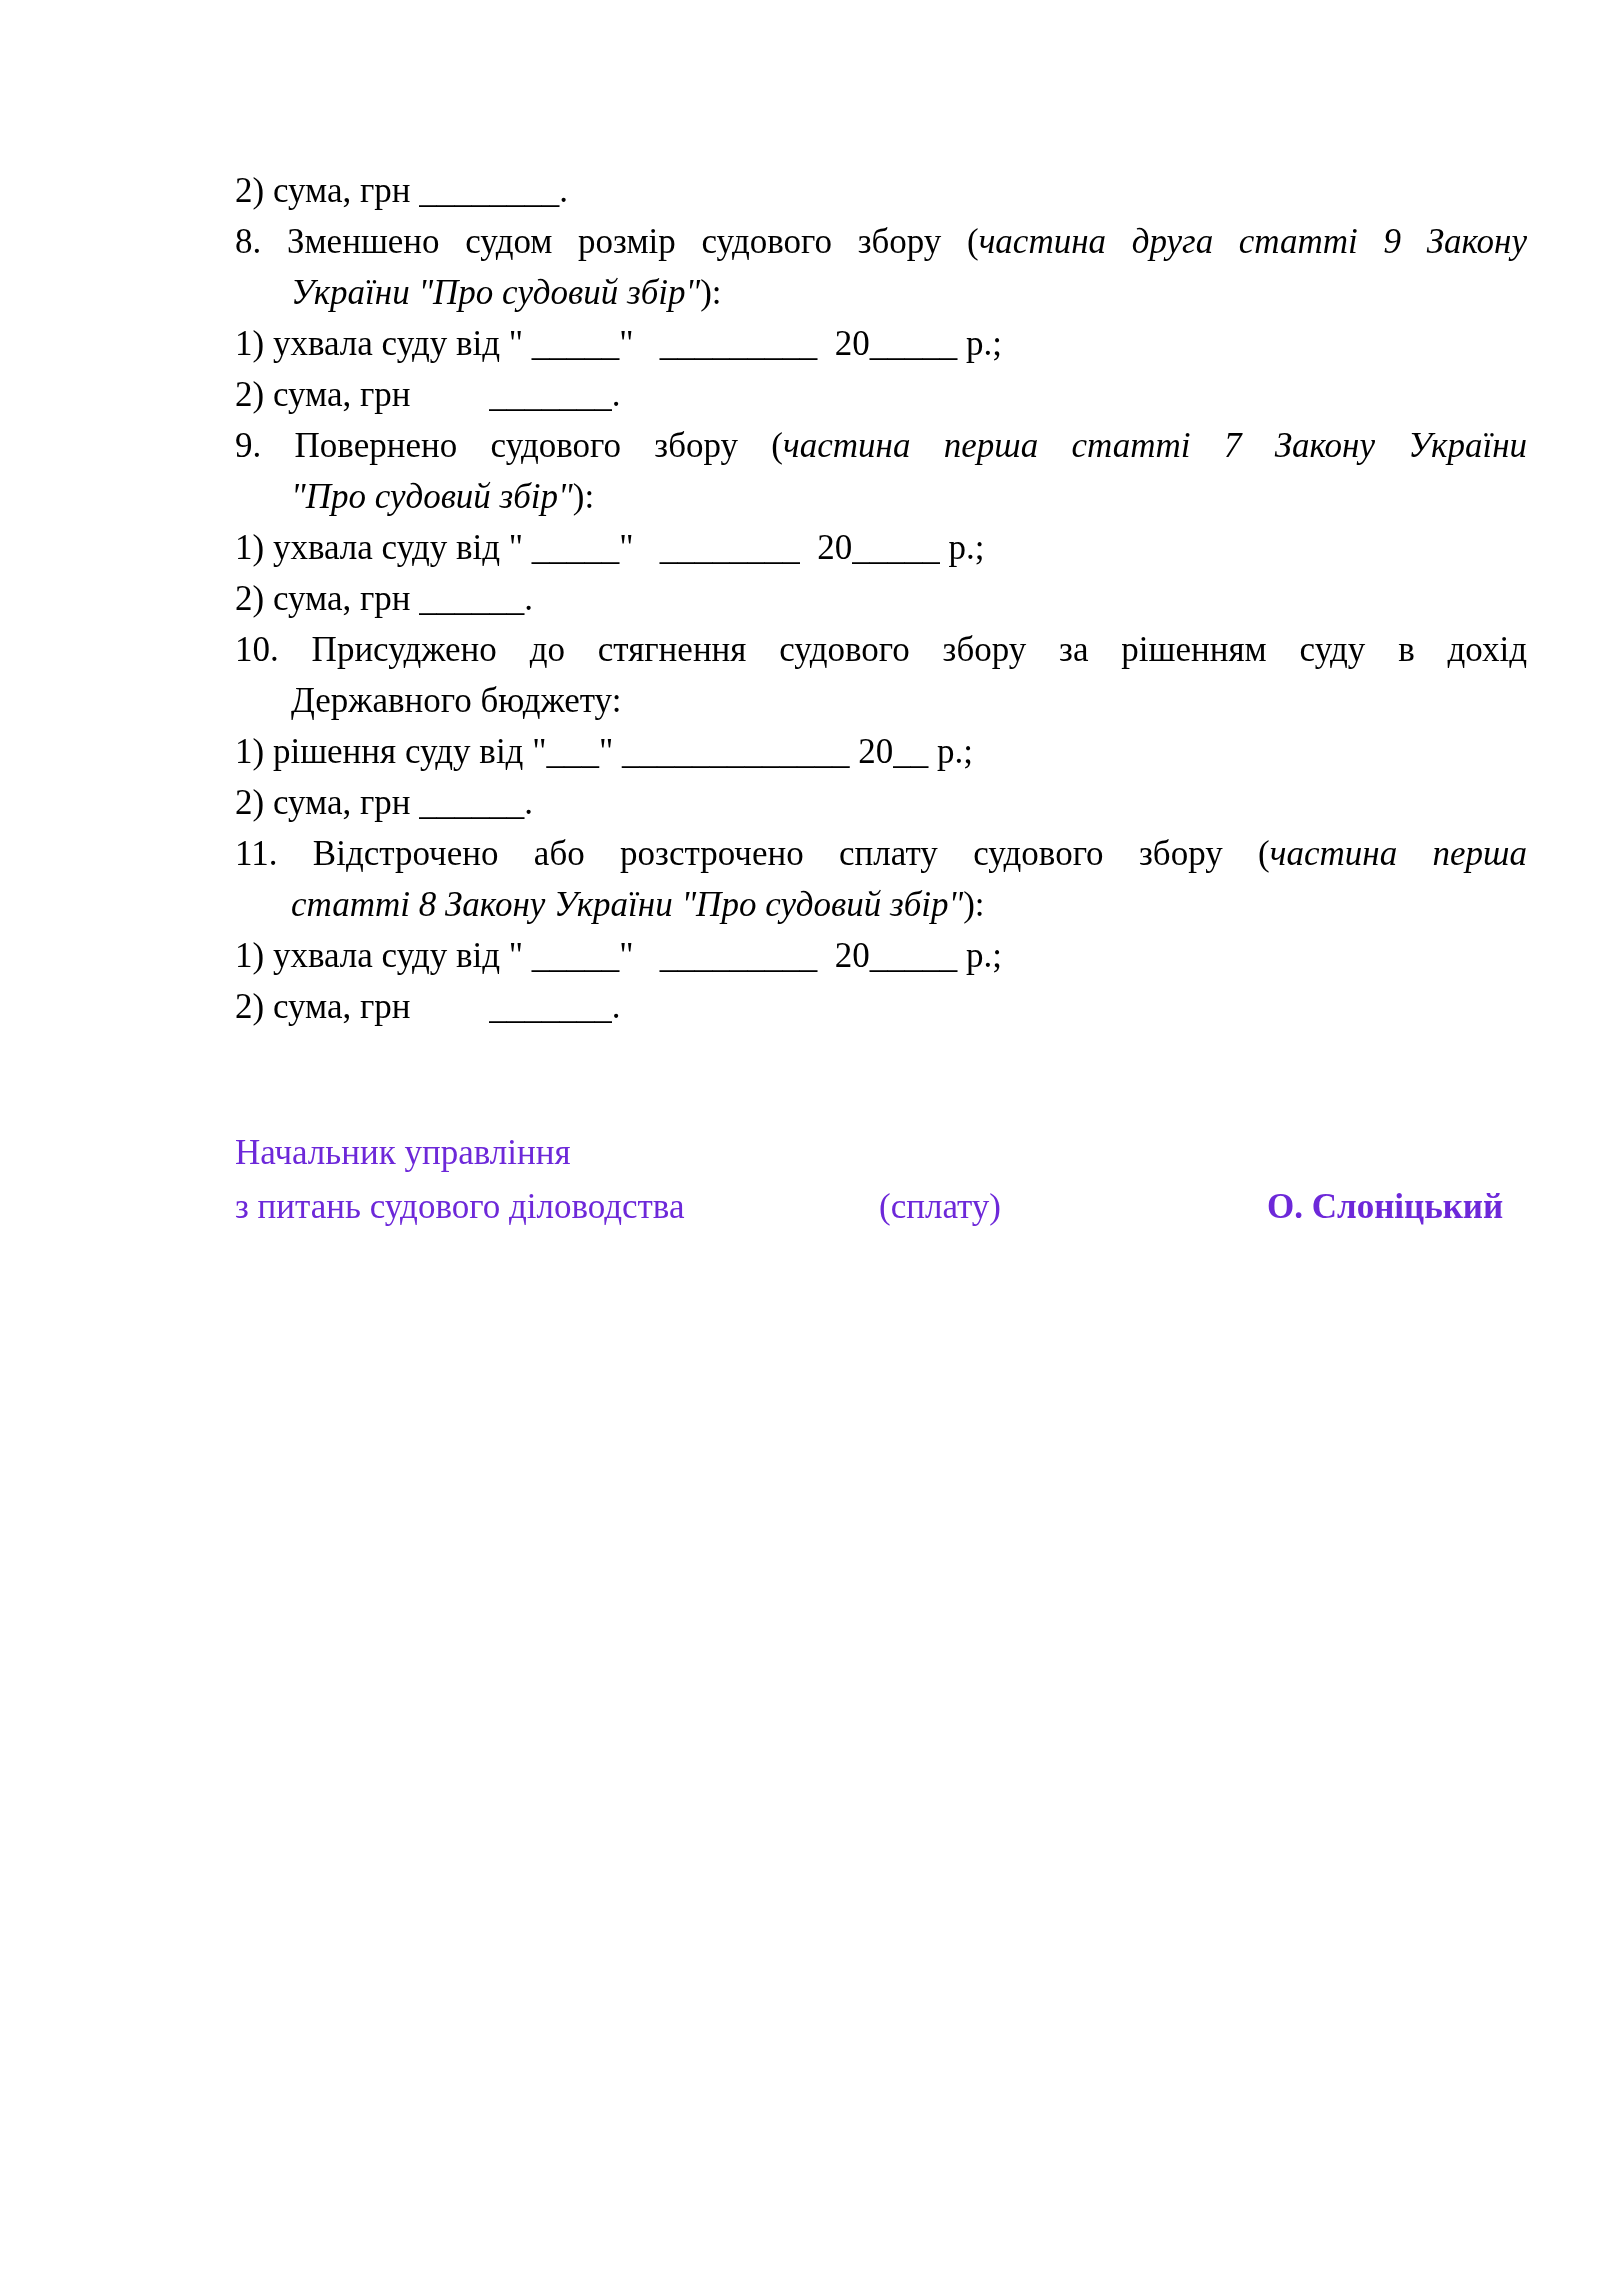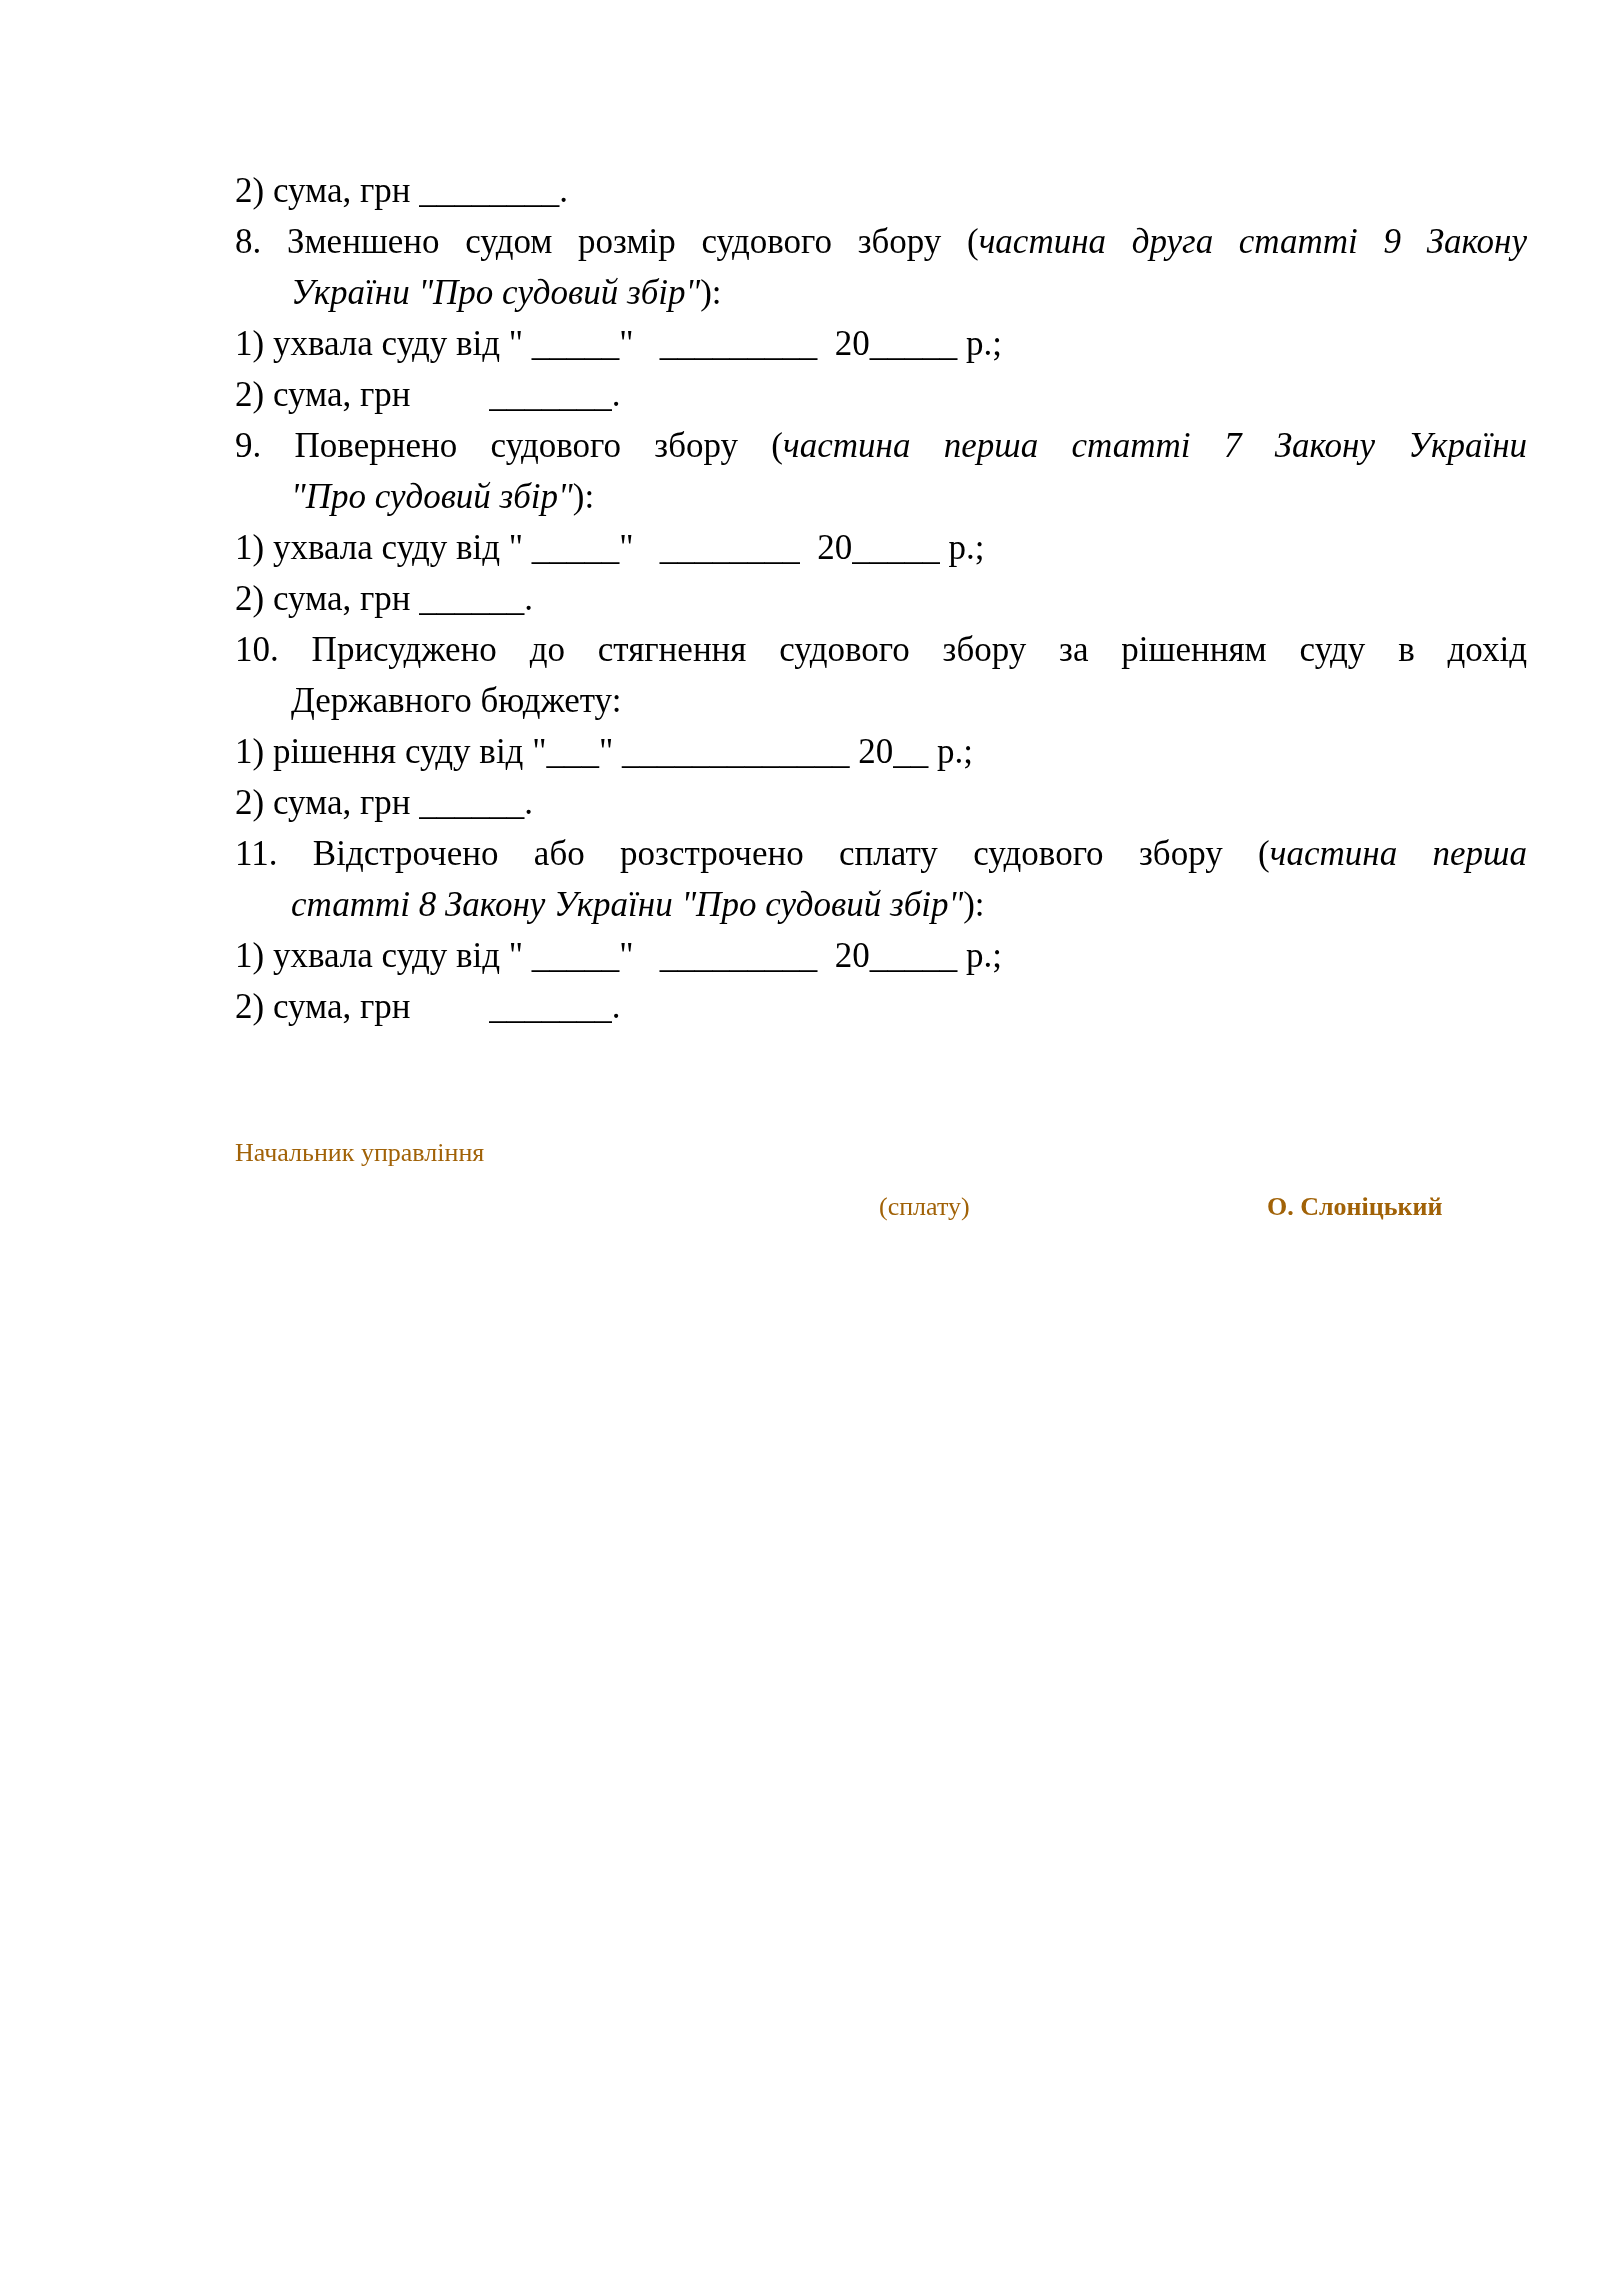--- a/index.html
+++ b/index.html
@@ -38,23 +38,23 @@
   }
   .line em {
     font-style: italic;
     font-family: inherit;
   }
   .signature-block {
     position: absolute;
     left: 226px;
     top: 1126px;
     width: 1302px;
-    font-size: 26px;
+    font-size: 35px;
     line-height: 54px;
-    color: #a16207;
+    color: #6d28d9;
   }
   .sig-row {
     position: relative;
     height: 54px;
   }
   .sig-title2   { position: absolute; left: 0; top: 0; }
   .sig-podpis   { position: absolute; left: 644px; top: 0; }
   .sig-name     { position: absolute; left: 1032px; top: 0; font-weight: bold; text-align: right; }
 </style>
 </head>
@@ -80,19 +80,20 @@
       <div class="line indent"><em>статті 8 Закону України "Про судовий збір"</em><span>):</span></div>
       <div class="line"><span>1) ухвала суду від " _____"&nbsp;&nbsp; _________&nbsp; 20_____ р.;</span></div>
       <div class="line"><span>2) сума, грн&nbsp;&nbsp;&nbsp;&nbsp;&nbsp;&nbsp;&nbsp;&nbsp; _______.</span></div>
     </div>
 
   <div class="signature-block">
     <div class="sig-row">
       <span>Начальник управління</span>
     </div>
     <div class="sig-row">
+      <span class="sig-title2">з питань судового діловодства</span>
       <span class="sig-podpis">(сплату)</span>
       <span class="sig-name">О. Слоніцький</span>
     </div>
   </div>
 
 </div>
 
 
 </body></html>

